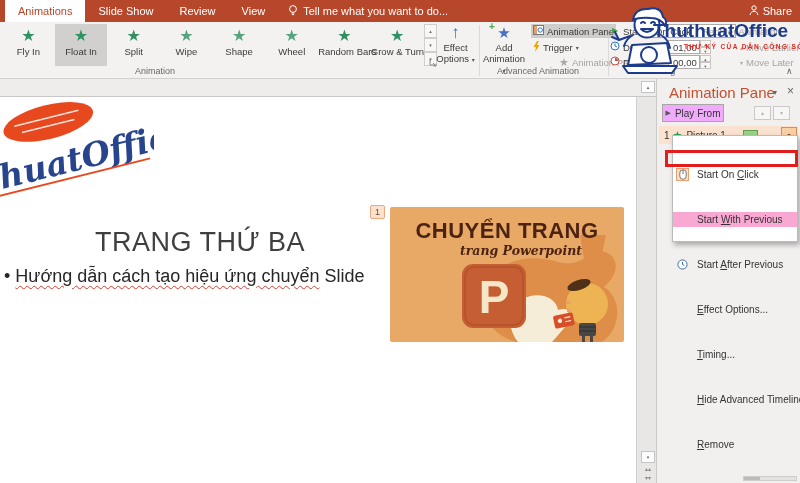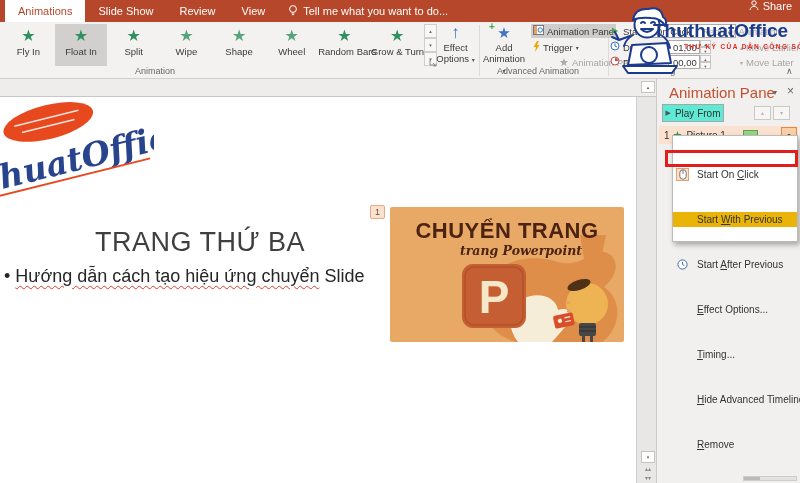--- a/index.html
+++ b/index.html
@@ -9,21 +9,21 @@
     font-family:"Liberation Sans", sans-serif; font-size:10px; color:#444;
     background:#E9E7E6; user-select:none;
   }
   .abs { position:absolute; }
 
   
   .tabbar { position:absolute; left:0; top:0; width:800px; height:22px; background:#B7472A; display:flex; align-items:stretch; }
   .tab { padding:0 13px; line-height:22px; color:#fff; font-size:11px; cursor:default; }
   .tab.active { background:#fff; color:#B7472A; margin-left:5px; }
   .tellme { display:flex; align-items:center; gap:5px; color:#fff; font-size:11px; padding-left:10px; }
-  .share { position:absolute; right:8px; top:0; height:22px; display:flex; align-items:flex-start; gap:4px; color:#fff; font-size:11px; }
+  .share { position:absolute; right:8px; top:0; height:22px; display:flex; align-items:center; gap:4px; color:#fff; font-size:11px; }
 
   
   .ribbon { position:absolute; left:0; top:22px; width:800px; height:57px; background:#F4F2F1; border-bottom:1px solid #D2D0CE; }
   .vsep { position:absolute; top:3px; height:51px; width:1px; background:#DCDAD8; }
   .gallery { position:absolute; left:2px; top:2px; width:422px; height:42px; display:flex; }
   .g-item { width:52.7px; text-align:center; padding-top:3px; }
   .g-item.sel { background:#D2D0CE; }
   .g-star { display:block; font-size:16px; line-height:18px; color:#2F9161; }
   .g-item:nth-child(4) .g-star, .g-item:nth-child(5) .g-star, .g-item:nth-child(6) .g-star { color:#55A47D; }
   .g-label { display:block; font-size:9.5px; color:#3B3A39; margin-top:1px; white-space:nowrap; }
@@ -60,32 +60,32 @@
   .anim-badge { position:absolute; left:370px; top:205px; width:15px; height:14px; background:#FBE2CF; border:1px solid #ECA87E; border-radius:2px; font-size:9px; color:#6A4A35; text-align:center; line-height:12px; }
   .sc-up   { position:absolute; left:641px; top:81px;  width:14px; height:12px; background:#FDFDFD; border:1px solid #C6C4C2; font-size:5px; color:#666; text-align:center; line-height:10px; }
   .sc-down { position:absolute; left:641px; top:451px; width:14px; height:12px; background:#FDFDFD; border:1px solid #C6C4C2; font-size:5px; color:#666; text-align:center; line-height:10px; }
   .sc-dbl  { position:absolute; left:644px; width:8px; font-size:6px; color:#8A8886; text-align:center; line-height:6px; }
 
   
   .pane { position:absolute; left:656px; top:79px; width:144px; height:404px; background:#F2F0EF; border-left:1px solid #CCCAC8; z-index:5; }
   .ptitle { position:absolute; left:12px; top:5px; font-size:15px; color:#C3512F; white-space:nowrap; }
   .pcaret { position:absolute; left:116px; top:9px; font-size:8px; color:#666; }
   .pclose { position:absolute; left:130px; top:5px; font-size:12px; color:#666; }
-  .playfrom { position:absolute; left:5px; top:25px; width:62px; height:18px; background:#5eead4; border:1px solid #A8A6A4; display:flex; align-items:center; justify-content:center; gap:4px; font-size:10px; color:#333; }
+  .playfrom { position:absolute; left:5px; top:25px; width:62px; height:18px; background:#f0abfc; border:1px solid #A8A6A4; display:flex; align-items:center; justify-content:center; gap:4px; font-size:10px; color:#333; }
   .pf-ico { font-size:7px; color:#555; }
   .reord-btn { position:absolute; top:27px; width:17px; height:14px; background:#F7F6F5; border:1px solid #CBC9C7; font-size:6px; color:#B8B6B4; text-align:center; line-height:12px; }
   .pitem { position:absolute; left:2px; top:47px; width:139px; height:18px; background:#FBE2D0; display:flex; align-items:center; font-size:10px; color:#333; }
   .pitem .num { margin-left:5px; }
   .pitem .star { margin-left:3px; font-size:11px; color:#2F9E4F; }
   .pitem .name { margin-left:4px; }
   .tl-bar { position:absolute; left:84px; top:4px; width:15px; height:10px; background:#97D287; border:1px solid #5FA04E; }
   .drop-btn { position:absolute; right:1px; top:1px; width:16px; height:16px; background:#F9CFA8; border:1px solid #E08B4C; font-size:6px; color:#7A4A22; text-align:center; line-height:14px; }
   .menu { position:absolute; left:672px; top:135px; width:126px; height:107px; background:#fff; border:1px solid #BDBBB9; box-shadow:2px 3px 5px rgba(0,0,0,0.3); z-index:40; padding-top:1px; }
   .mrow { position:relative; height:15px; display:flex; align-items:center; padding-left:24px; font-size:10px; color:#333; white-space:nowrap;margin-top:30px; }
-  .mrow.hl { background:#eab308; }
+  .mrow.hl { background:#f9a8d4; }
   .mrow .u { text-decoration:underline; }
   .mi-box { position:absolute; left:3px; top:1px; width:13px; height:13px; background:#FAE0CC; border:1px solid #E9A06B; display:flex; align-items:center; justify-content:center; }
   .mi-plain { position:absolute; left:4px; top:2px; }
   .annot { position:absolute; left:665px; top:150px; width:133px; height:17px; border:3px solid #E21E1C; z-index:80; }
   .pslider { position:absolute; left:86px; top:397px; width:54px; height:5px; background:#E4E2E1; border:1px solid #CFCDCB; }
   .pslider .thumb { width:16px; height:3px; background:#BDBBB9; }
 
   
   .wm { position:absolute; left:600px; top:0; width:200px; height:80px; z-index:50; pointer-events:none; }
   .wm-brand { position:absolute; left:53px; top:20px; font-size:19px; font-weight:bold; color:#1D3B8C; white-space:nowrap; }

